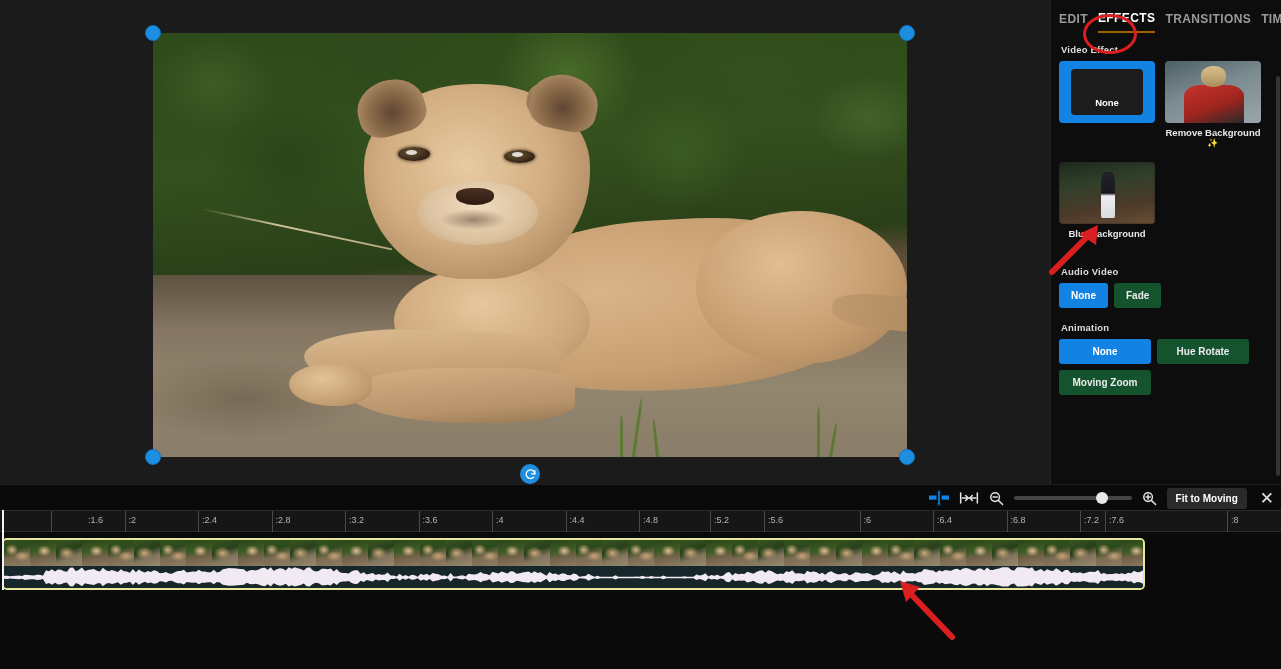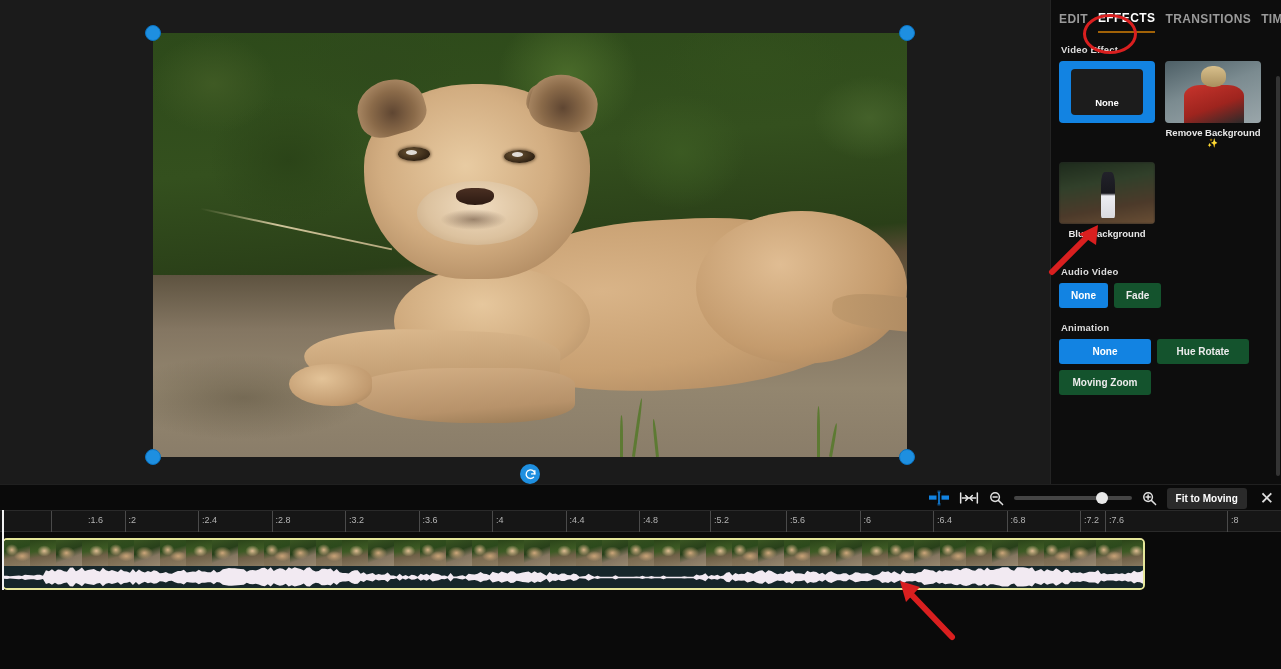--- a/index.html
+++ b/index.html
@@ -484,21 +484,21 @@
       <div class="tick" style="left: 51px; padding-left: 36px;">:1.6</div>
       <div class="tick" style="left: 124.5px;">:2</div>
       <div class="tick" style="left: 198px;">:2.4</div>
       <div class="tick" style="left: 271.5px;">:2.8</div>
       <div class="tick" style="left: 345px;">:3.2</div>
       <div class="tick" style="left: 418.5px; text-align: center;">:3.6</div>
       <div class="tick" style="left: 492px;">:4</div>
       <div class="tick" style="left: 565.5px;">:4.4</div>
       <div class="tick" style="left: 639px;">:4.8</div>
       <div class="tick" style="left: 674px; margin-left: 36px;">:5.2</div>
-      <div class="tick" style="left: 786px;">:5.6</div>
+      <div class="tick" style="left: 764px;">:5.6</div>
       <div class="tick" style="left: 859.5px;">:6</div>
       <div class="tick" style="left: 933px;">:6.4</div>
       <div class="tick" style="left: 1006.5px;">:6.8</div>
       <div class="tick" style="left: 1080px;">:7.2</div>
       <div class="tick" style="left: 1105px;">:7.6</div>
       <div class="tick" style="left: 1227px;">:8</div>
     </div>
 
   <div id="timeline-body">
     <div id="clip">

